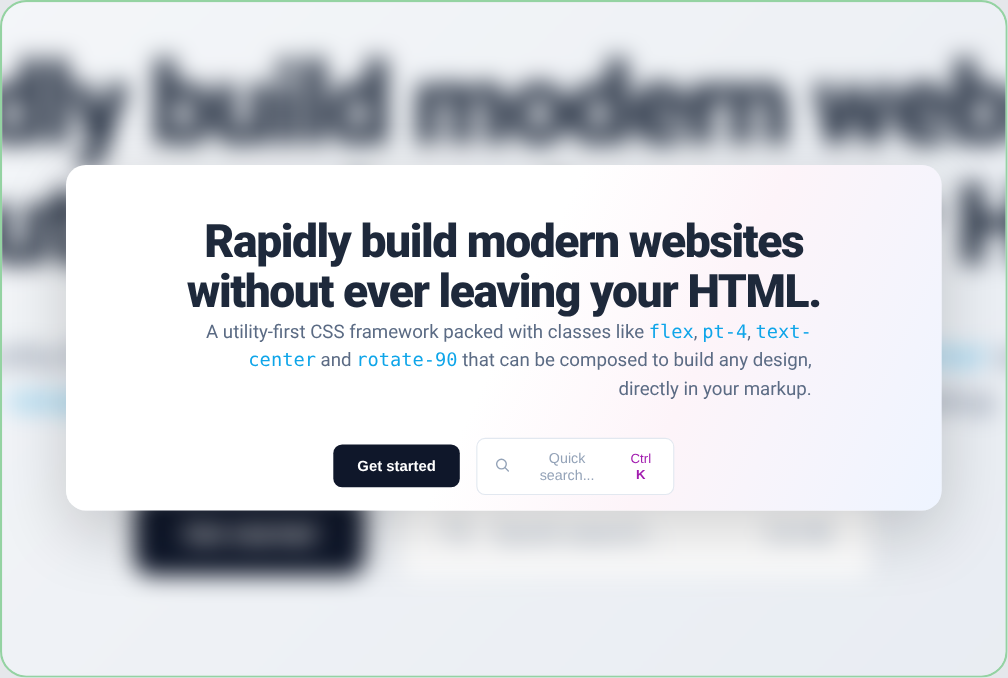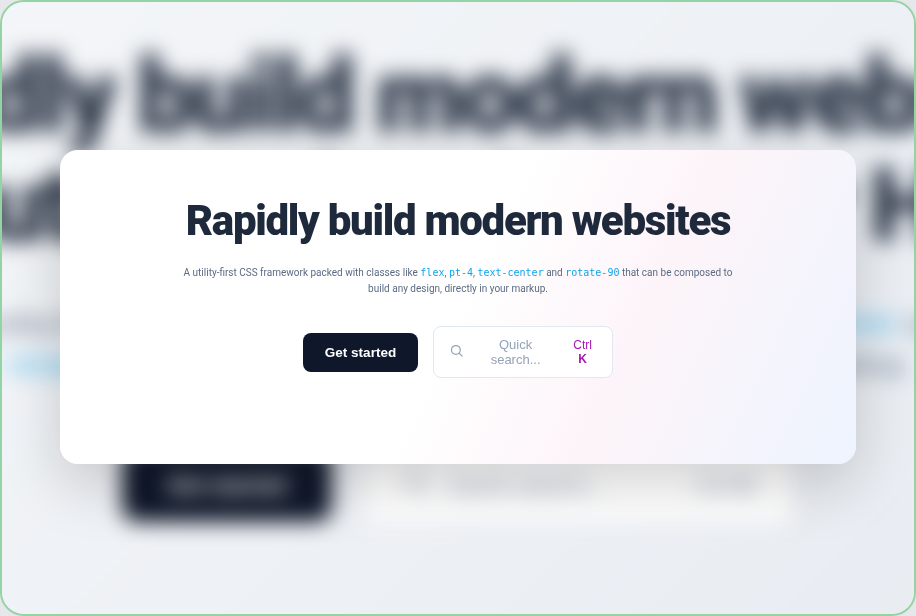--- a/index.html
+++ b/index.html
@@ -117,24 +117,23 @@
     .modal-heading {
       font-size: 42px;
       font-weight: 900;
       color: #1e293b;
       text-align: center;
       line-height: 1.08;
       letter-spacing: -1.3px;
     }
 
     .modal-subtext {
-      margin-top: 22px;
-      font-size: 10px;
+      font-size: 17px;
       color: #5b6b84;
-      text-align: center;
+      text-align: right;
       line-height: 1.55;
       max-width: 560px;
     }
 
     .code-inline {
       font-family: 'Menlo', 'Monaco', 'Consolas', monospace;
       color: #0ea5e9;
       font-weight: 500;
     }
 
@@ -223,20 +222,21 @@
           <span>Quick search...</span>
         </div>
         <span><span>Ctrl </span><b>K</b></span>
       </div>
     </div>
   </div>
 
   <div class="modal-card">
     <h1 class="modal-heading">
       <span>Rapidly build modern websites</span><br>
+      <span>without ever leaving your HTML.</span>
     </h1>
     <p class="modal-subtext">
       <span>A utility-first CSS framework packed with classes like </span><span class="code-inline">flex</span><span>, </span><span class="code-inline">pt-4</span><span>, </span><span class="code-inline">text-center</span><span> and </span><span class="code-inline">rotate-90</span><span> that can be composed to build any design, directly in your markup.</span>
     </p>
     <div class="modal-actions">
       <button class="btn-primary">Get started</button>
       <button class="btn-search">
         <span class="btn-search-left">
           <span class="search-icon">
             <svg viewBox="0 0 24 24" fill="none" stroke-width="2" stroke-linecap="round" stroke-linejoin="round">

